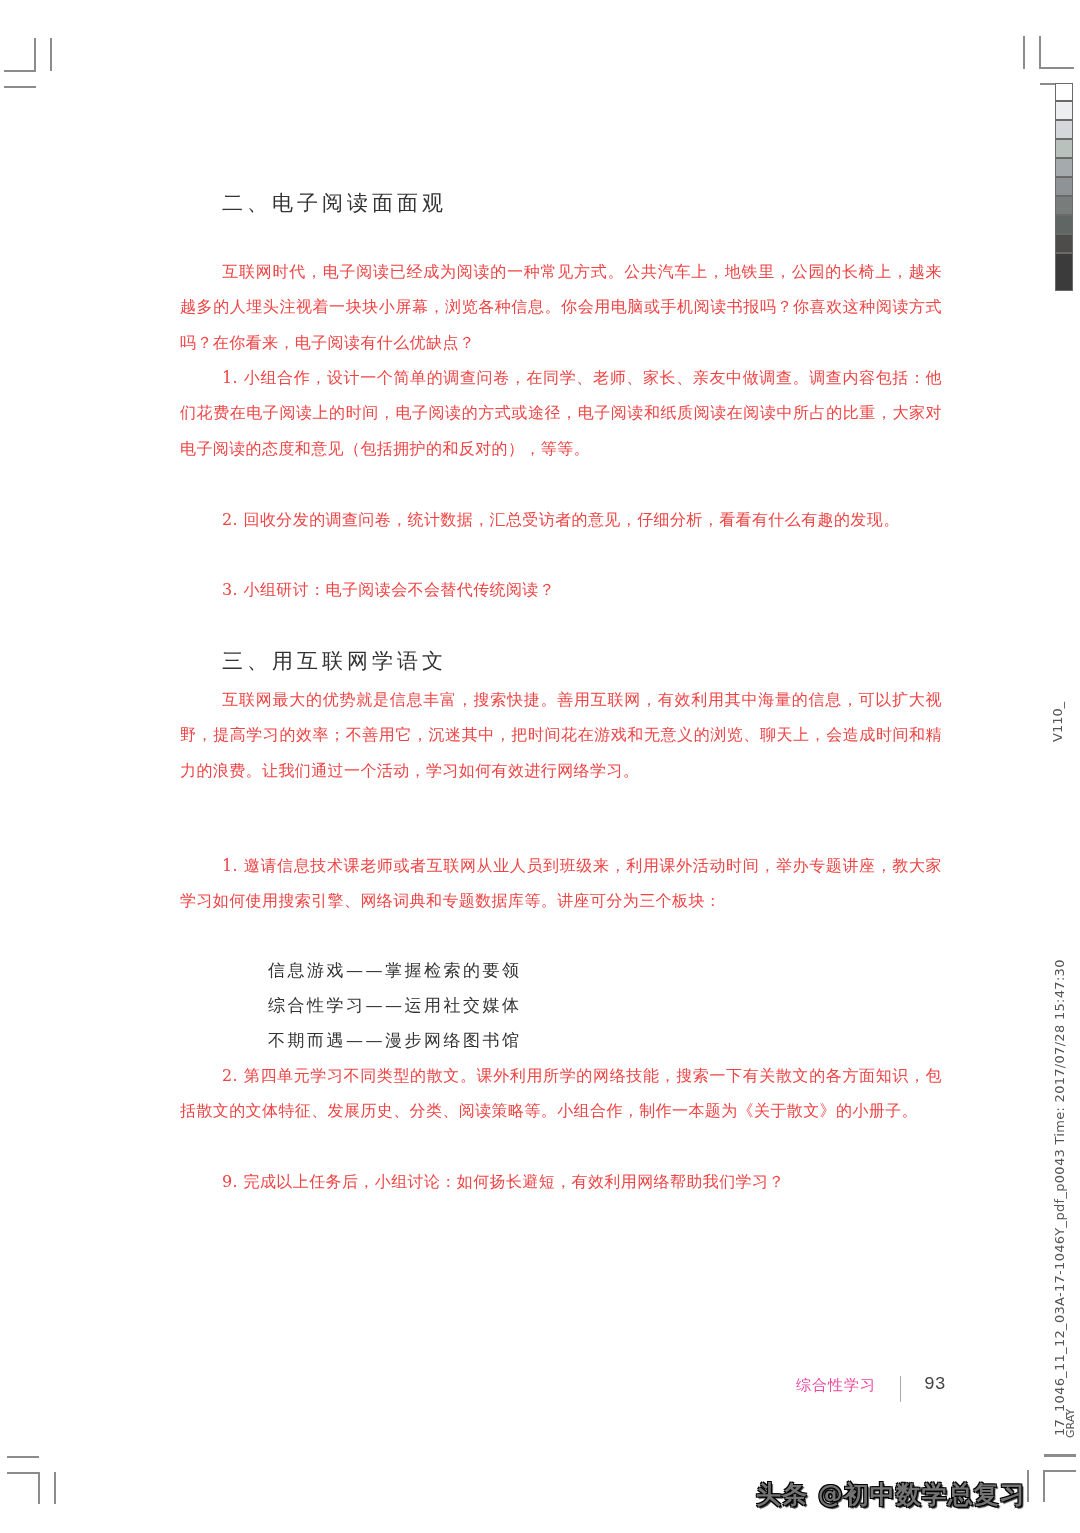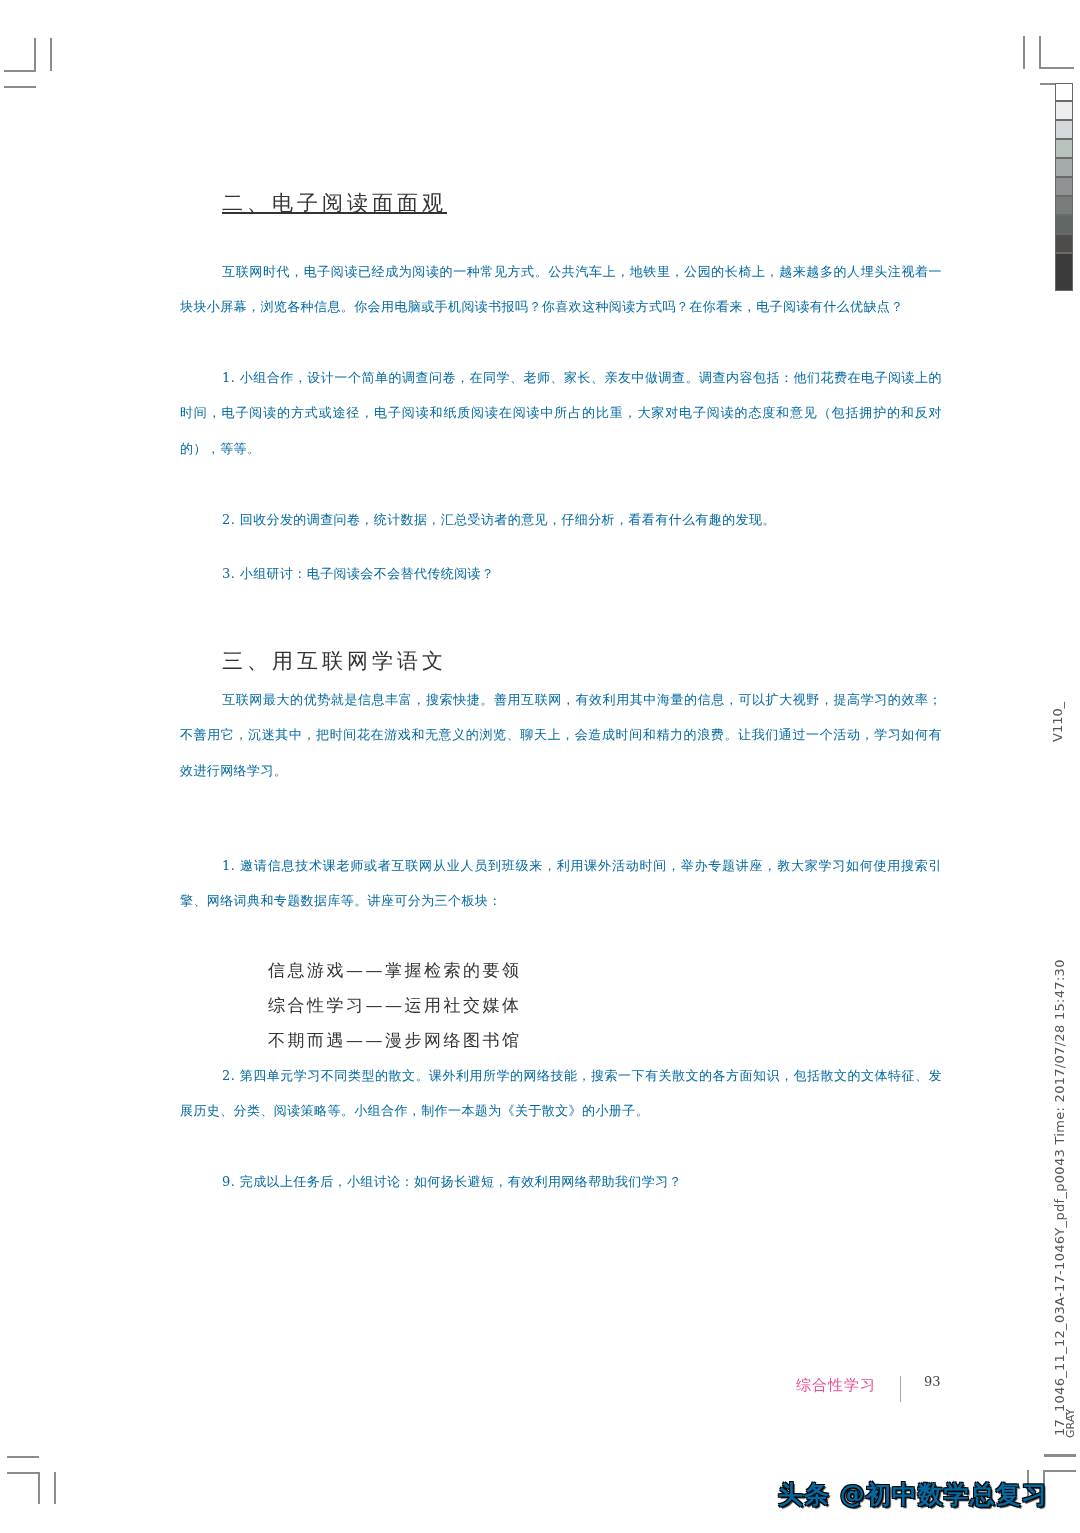--- a/index.html
+++ b/index.html
@@ -8,37 +8,37 @@
       background: #ffffff; color: #2a2a2a;
       font-family: "DejaVu Serif", "Liberation Serif", serif;
     }
     .line { position: absolute; background: #8c8c8c; }
     .heading {
       position: absolute; left: 222px; font-size: 21px; letter-spacing: 4px;
       color: #333; font-family: "DejaVu Serif", serif; font-weight: normal;
     }
     .para {
       position: absolute; left: 180px; width: 762px;
-      font-size: 13px; line-height: 35.3px; color: #0369a1;
+      font-size: 16px; line-height: 35.3px; color: #ef4444;
       text-align: justify; text-align-last: left; letter-spacing: 0.4px;
     }
     .para .indent { display: inline-block; width: 42px; }
     .sub {
       position: absolute; left: 268px; font-size: 17px; letter-spacing: 2.5px;
       color: #333; line-height: 35px; text-align: right;
     }
     .swatch { position: absolute; left: 1055px; width: 18px; border: 1px solid #6a6a6a; box-sizing: border-box; }
     .vtext {
       position: absolute; transform-origin: left top; transform: rotate(-90deg);
       font-family: "DejaVu Sans", sans-serif; color: #555; white-space: nowrap;
     }
     .footer-label { position: absolute; left: 796px; top: 1376px; font-size: 15px; color: #ec4899; letter-spacing: 1px; }
-    .footer-num { position: absolute; left: 924px; top: 1374px; font-size: 13px; color: #444; }
+    .footer-num { position: absolute; left: 924px; top: 1374px; font-size: 18px; color: #444; font-family: Liberation Mono, monospace; }
     .watermark {
-      position: absolute; left: 778px; top: 1478px; font-size: 25px; color: #0369a1;
+      position: absolute; left: 756px; top: 1478px; font-size: 25px; color: #737373;
       font-family: "DejaVu Sans", sans-serif; font-weight: bold;
       text-shadow: 1px 1px 0 #000, -1px -1px 0 #000, 1px -1px 0 #000, -1px 1px 0 #000, 2px 2px 1px #333;
       letter-spacing: 1px;
     }
   </style>
 </head>
 <body>
 
 <div class="line" style="left:34px;top:38px;width:2px;height:33px;"></div>
 <div class="line" style="left:4px;top:70px;width:32px;height:2px;"></div>
@@ -66,32 +66,32 @@
 <div class="line" style="left:7px;top:1456px;width:32px;height:2px;"></div>
 <div class="line" style="left:7px;top:1472px;width:32px;height:2px;"></div>
 <div class="line" style="left:38px;top:1472px;width:2px;height:32px;"></div>
 <div class="line" style="left:54px;top:1472px;width:2px;height:32px;"></div>
 
 <div class="line" style="left:1044px;top:1454px;width:32px;height:2px;"></div>
 <div class="line" style="left:1044px;top:1470px;width:32px;height:2px;"></div>
 <div class="line" style="left:1043px;top:1470px;width:2px;height:32px;"></div>
 <div class="line" style="left:1027px;top:1470px;width:2px;height:32px;"></div>
 
-<div class="heading" style="top:189px;text-decoration:underline;">二、电子阅读面面观</div>
+<div class="heading" style="top:189px;">二、电子阅读面面观</div>
 
 <div class="para" style="top:254px;">
   <span class="indent"></span><span>互联网时代，电子阅读已经成为阅读的一种常见方式。公共汽车上，地铁里，公园的长椅上，越来越多的人埋头注视着一块块小屏幕，浏览各种信息。你会用电脑或手机阅读书报吗？你喜欢这种阅读方式吗？在你看来，电子阅读有什么优缺点？</span>
 </div>
 <div class="para" style="top:360px;">
   <span class="indent"></span><span>1. 小组合作，设计一个简单的调查问卷，在同学、老师、家长、亲友中做调查。调查内容包括：他们花费在电子阅读上的时间，电子阅读的方式或途径，电子阅读和纸质阅读在阅读中所占的比重，大家对电子阅读的态度和意见（包括拥护的和反对的），等等。</span>
 </div>
 <div class="para" style="top:502px;">
   <span class="indent"></span><span>2. 回收分发的调查问卷，统计数据，汇总受访者的意见，仔细分析，看看有什么有趣的发现。</span>
 </div>
-<div class="para" style="top:556px;">
+<div class="para" style="top:572px;">
   <span class="indent"></span><span>3. 小组研讨：电子阅读会不会替代传统阅读？</span>
 </div>
 
 <div class="heading" style="top:647px;">三、用互联网学语文</div>
 
 <div class="para" style="top:682px;">
   <span class="indent"></span><span>互联网最大的优势就是信息丰富，搜索快捷。善用互联网，有效利用其中海量的信息，可以扩大视野，提高学习的效率；不善用它，沉迷其中，把时间花在游戏和无意义的浏览、聊天上，会造成时间和精力的浪费。让我们通过一个活动，学习如何有效进行网络学习。</span>
 </div>
 <div class="para" style="top:848px;">
   <span class="indent"></span><span>1. 邀请信息技术课老师或者互联网从业人员到班级来，利用课外活动时间，举办专题讲座，教大家学习如何使用搜索引擎、网络词典和专题数据库等。讲座可分为三个板块：</span>

